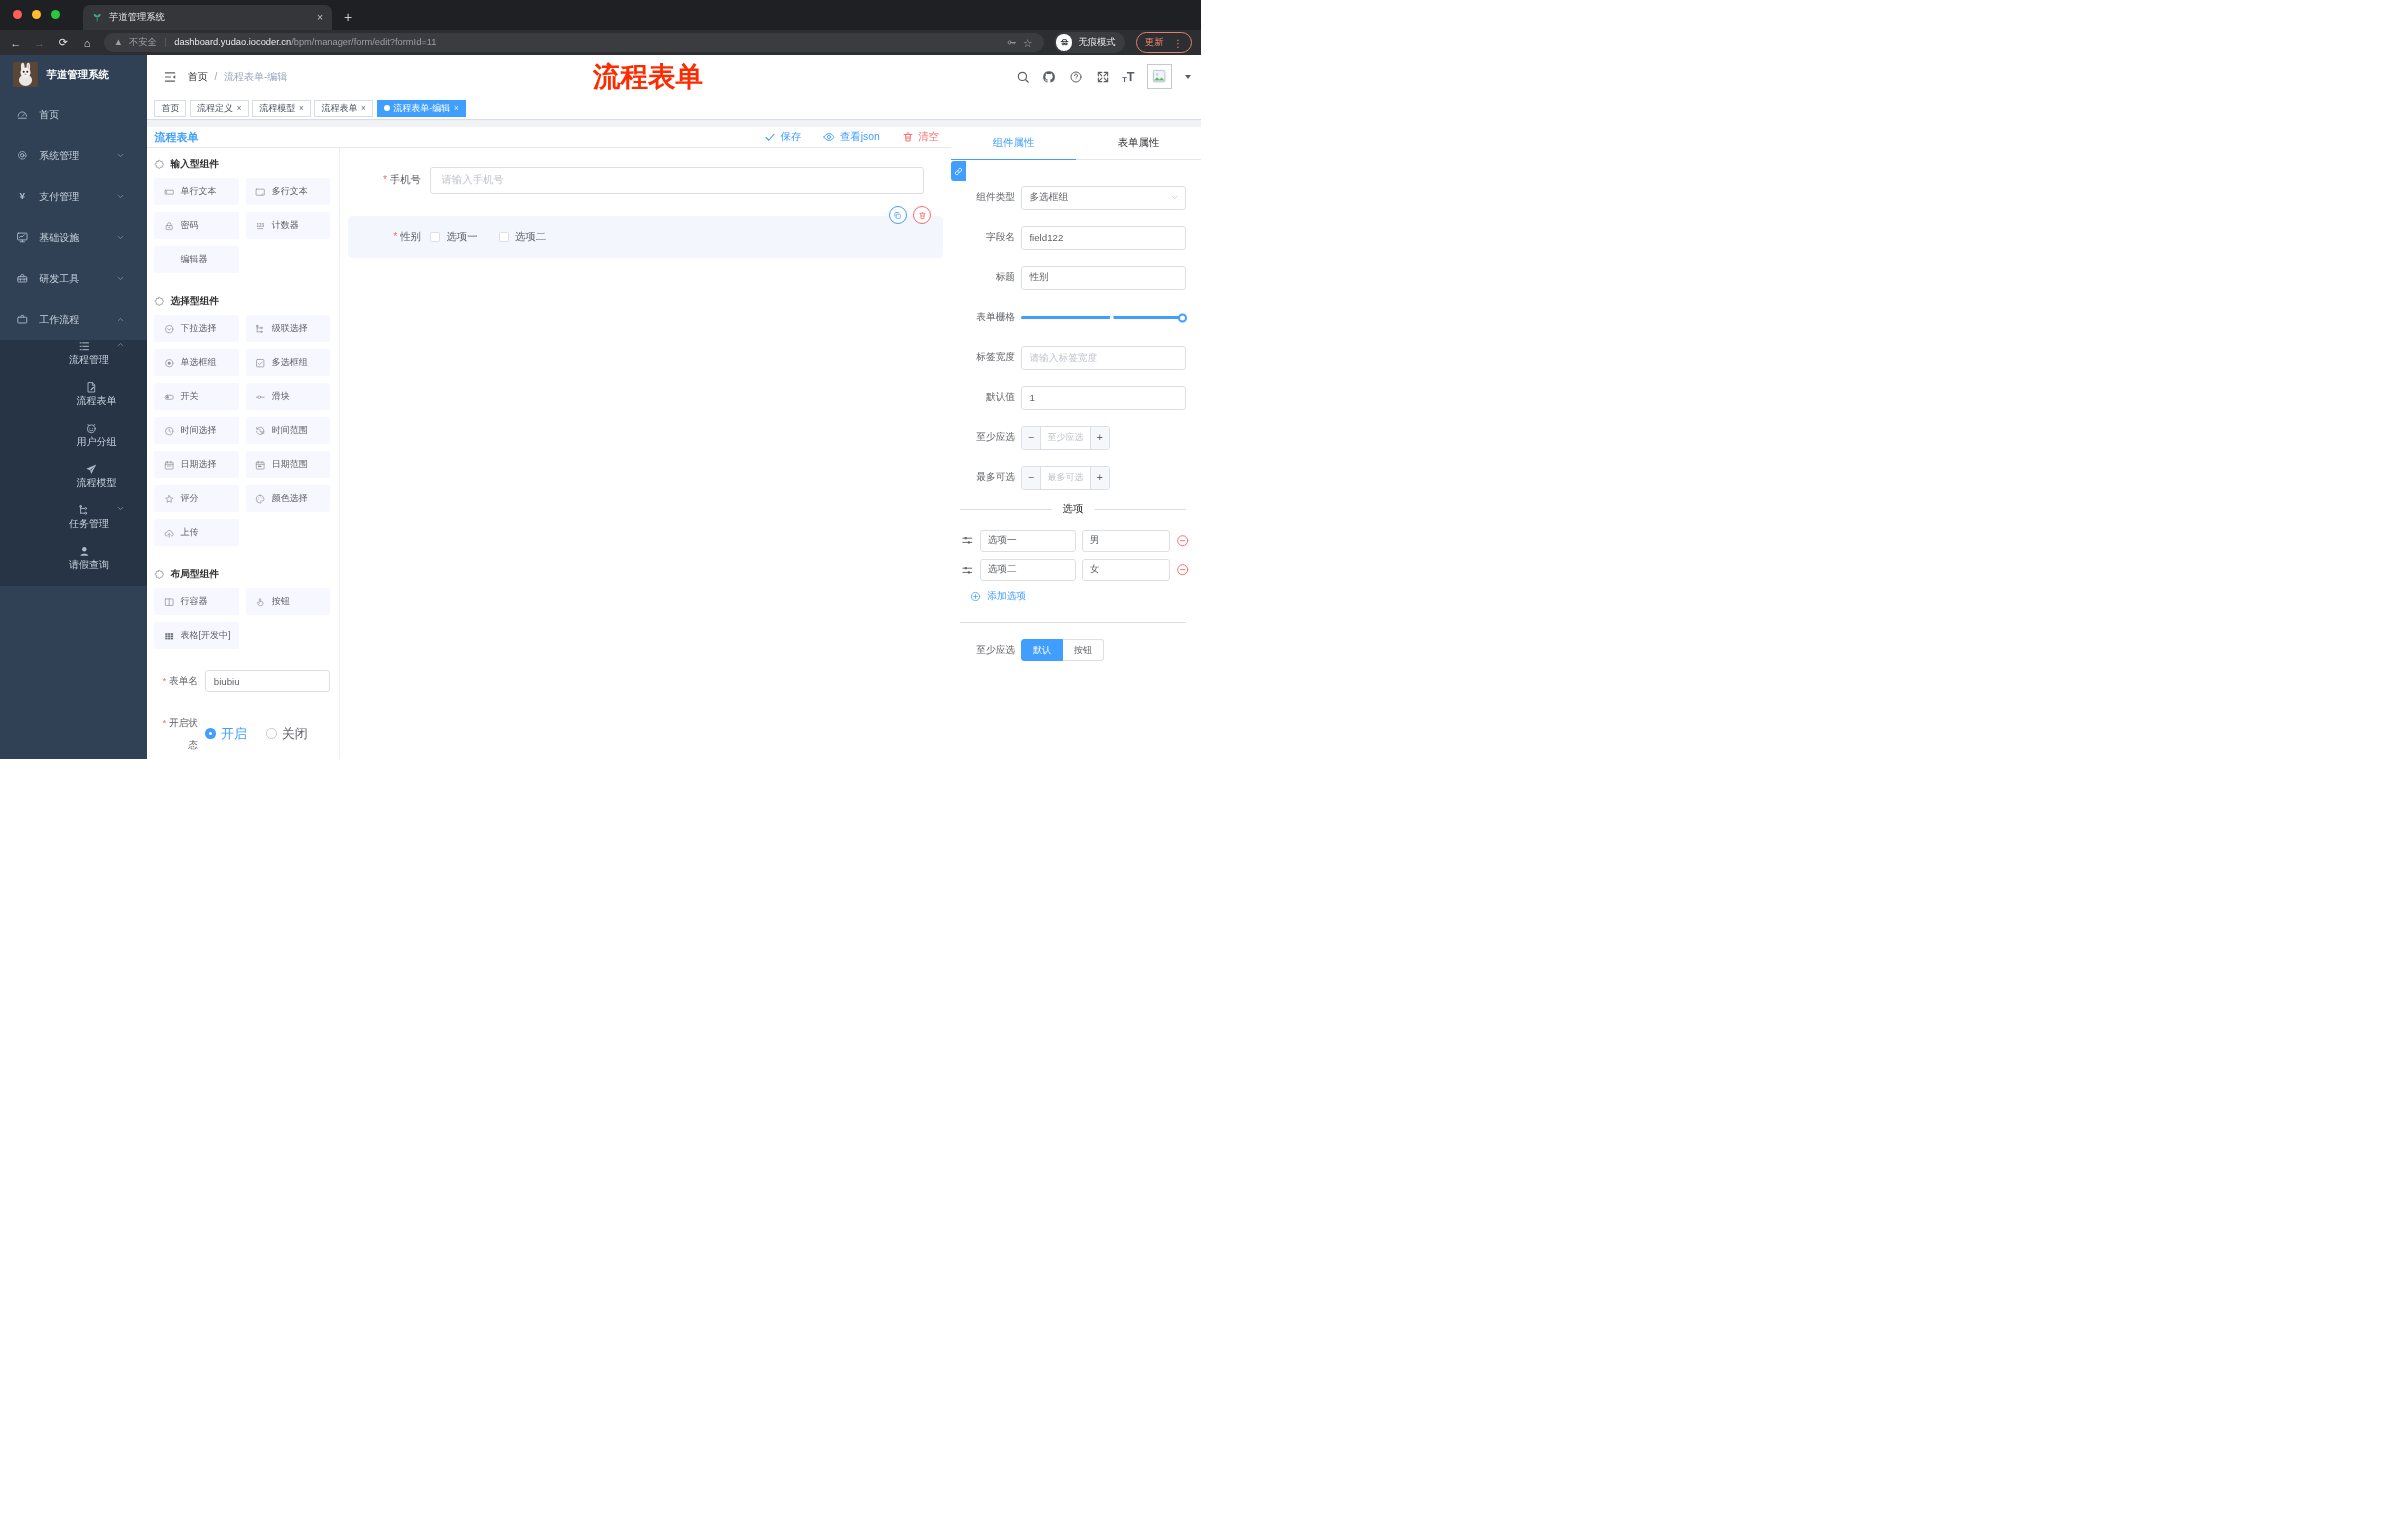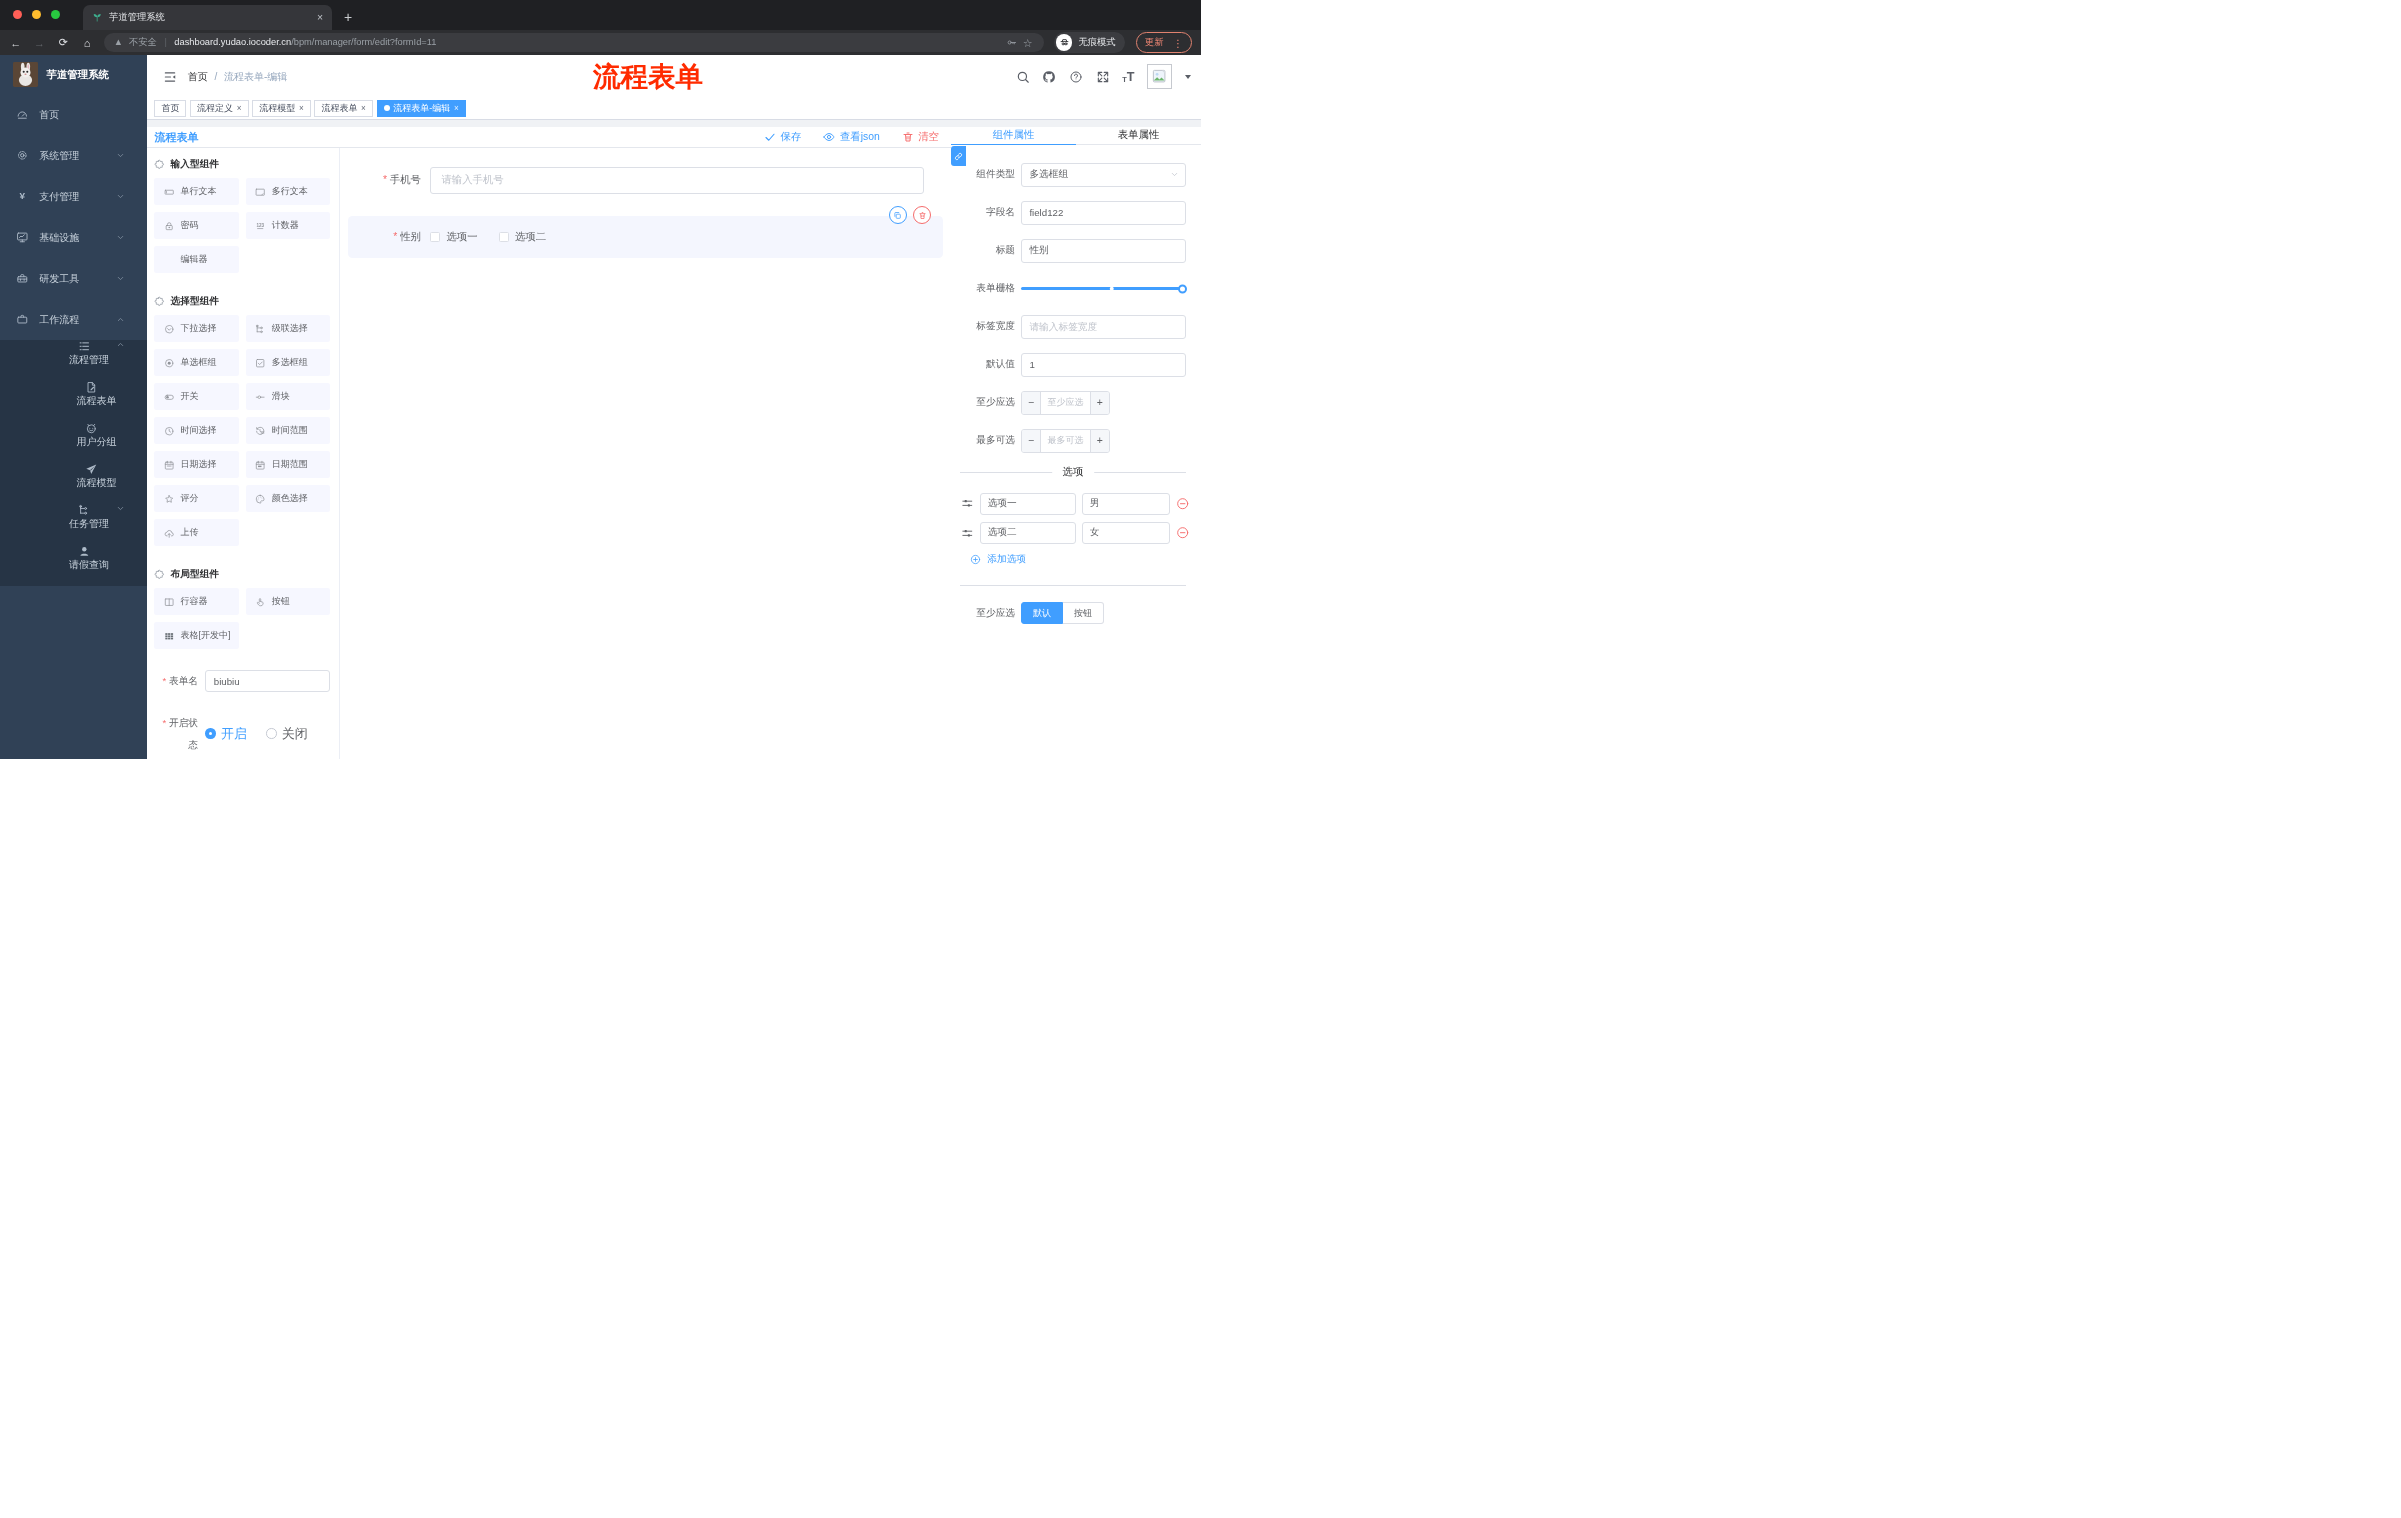--- a/index.html
+++ b/index.html
@@ -120,28 +120,28 @@
   .cb-box { width:10.4px; height:10.4px; border:0.7px solid #dcdfe6; border-radius:1.5px; background:#fff; margin-right:6px; }
   .cb-lbl { font-size:10.4px; color:#606266; }
   .cv-actions { position:absolute; top:-9.7px; right:12px; display:flex; gap:6.7px; }
   .act { width:18px; height:18px; border-radius:50%; background:#fff; display:flex; align-items:center; justify-content:center; cursor:pointer; }
   .act svg { width:9px; height:9px; }
   .act.copy { border:0.7px solid #409eff; color:#409eff; }
   .act.del { border:0.7px solid #f56c6c; color:#f56c6c; }
 
   
   .right-panel { width:250px; flex:none; background:#fff; display:flex; flex-direction:column; position:relative; overflow:hidden; }
-  .rp-tabs { height:18px; display:flex; flex:none; border-bottom:1.5px solid #e4e7ed; }
+  .rp-tabs { height:33px; display:flex; flex:none; border-bottom:1.5px solid #e4e7ed; }
   .rp-tab { flex:1; display:flex; align-items:center; justify-content:center; font-size:10.4px; color:#303133; cursor:pointer; position:relative; }
   .rp-tab.active { color:#409eff; }
   .rp-tab.active::after { content:""; position:absolute; left:0; right:0; bottom:-1.5px; height:1.5px; background:#409eff; }
   .rp-body { flex:1; padding-top:9.7px; position:relative; overflow:hidden; }
   .link-tag { position:absolute; left:0; top:1.5px; width:15px; height:19.3px; background:#409eff; border-radius:3px 0 0 3px; display:flex; align-items:center; justify-content:center; cursor:pointer; }
   .link-tag svg { width:9px; height:9px; color:#fff; }
-  .rp-row { display:flex; align-items:center; margin:8px 15px 14px 0; }
+  .rp-row { display:flex; align-items:center; margin:16px 15px 14px 0; }
   .rp-label { width:70px; flex:none; text-align:right; padding-right:6px; font-size:9.7px; color:#606266; }
   .rp-ctl { flex:1; min-width:0; }
   .rp-select { height:24px; border:0.7px solid #dcdfe6; border-radius:3px; display:flex; align-items:center; padding:0 19.3px 0 7.4px; font-size:9.7px; color:#606266; position:relative; cursor:pointer; background:#fff; }
   .rp-select .sel-chev { position:absolute; right:6px; width:9px; height:9px; color:#c0c4cc; }
   .rp-input { width:100%; height:24px; border:0.7px solid #dcdfe6; border-radius:3px; padding:0 7.4px; font-size:9.7px; color:#606266; outline:none; font-family:inherit; }
   .rp-input::placeholder, .lp-input::placeholder { color:#c0c4cc; }
   .slider { height:24px; display:flex; align-items:center; position:relative; padding-right:6px; }
   .slider .track { width:100%; height:3.7px; border-radius:2.2px; background:#409eff; position:relative; }
   .slider .mark { position:absolute; left:57%; top:50%; transform:translate(-50%,-50%); width:4.5px; height:4.5px; border-radius:50%; background:#fff; }
   .slider .handle { position:absolute; right:-6.7px; top:50%; transform:translateY(-50%); width:9px; height:9px; background:#fff; border:2.2px solid #409eff; border-radius:50%; cursor:pointer; }

